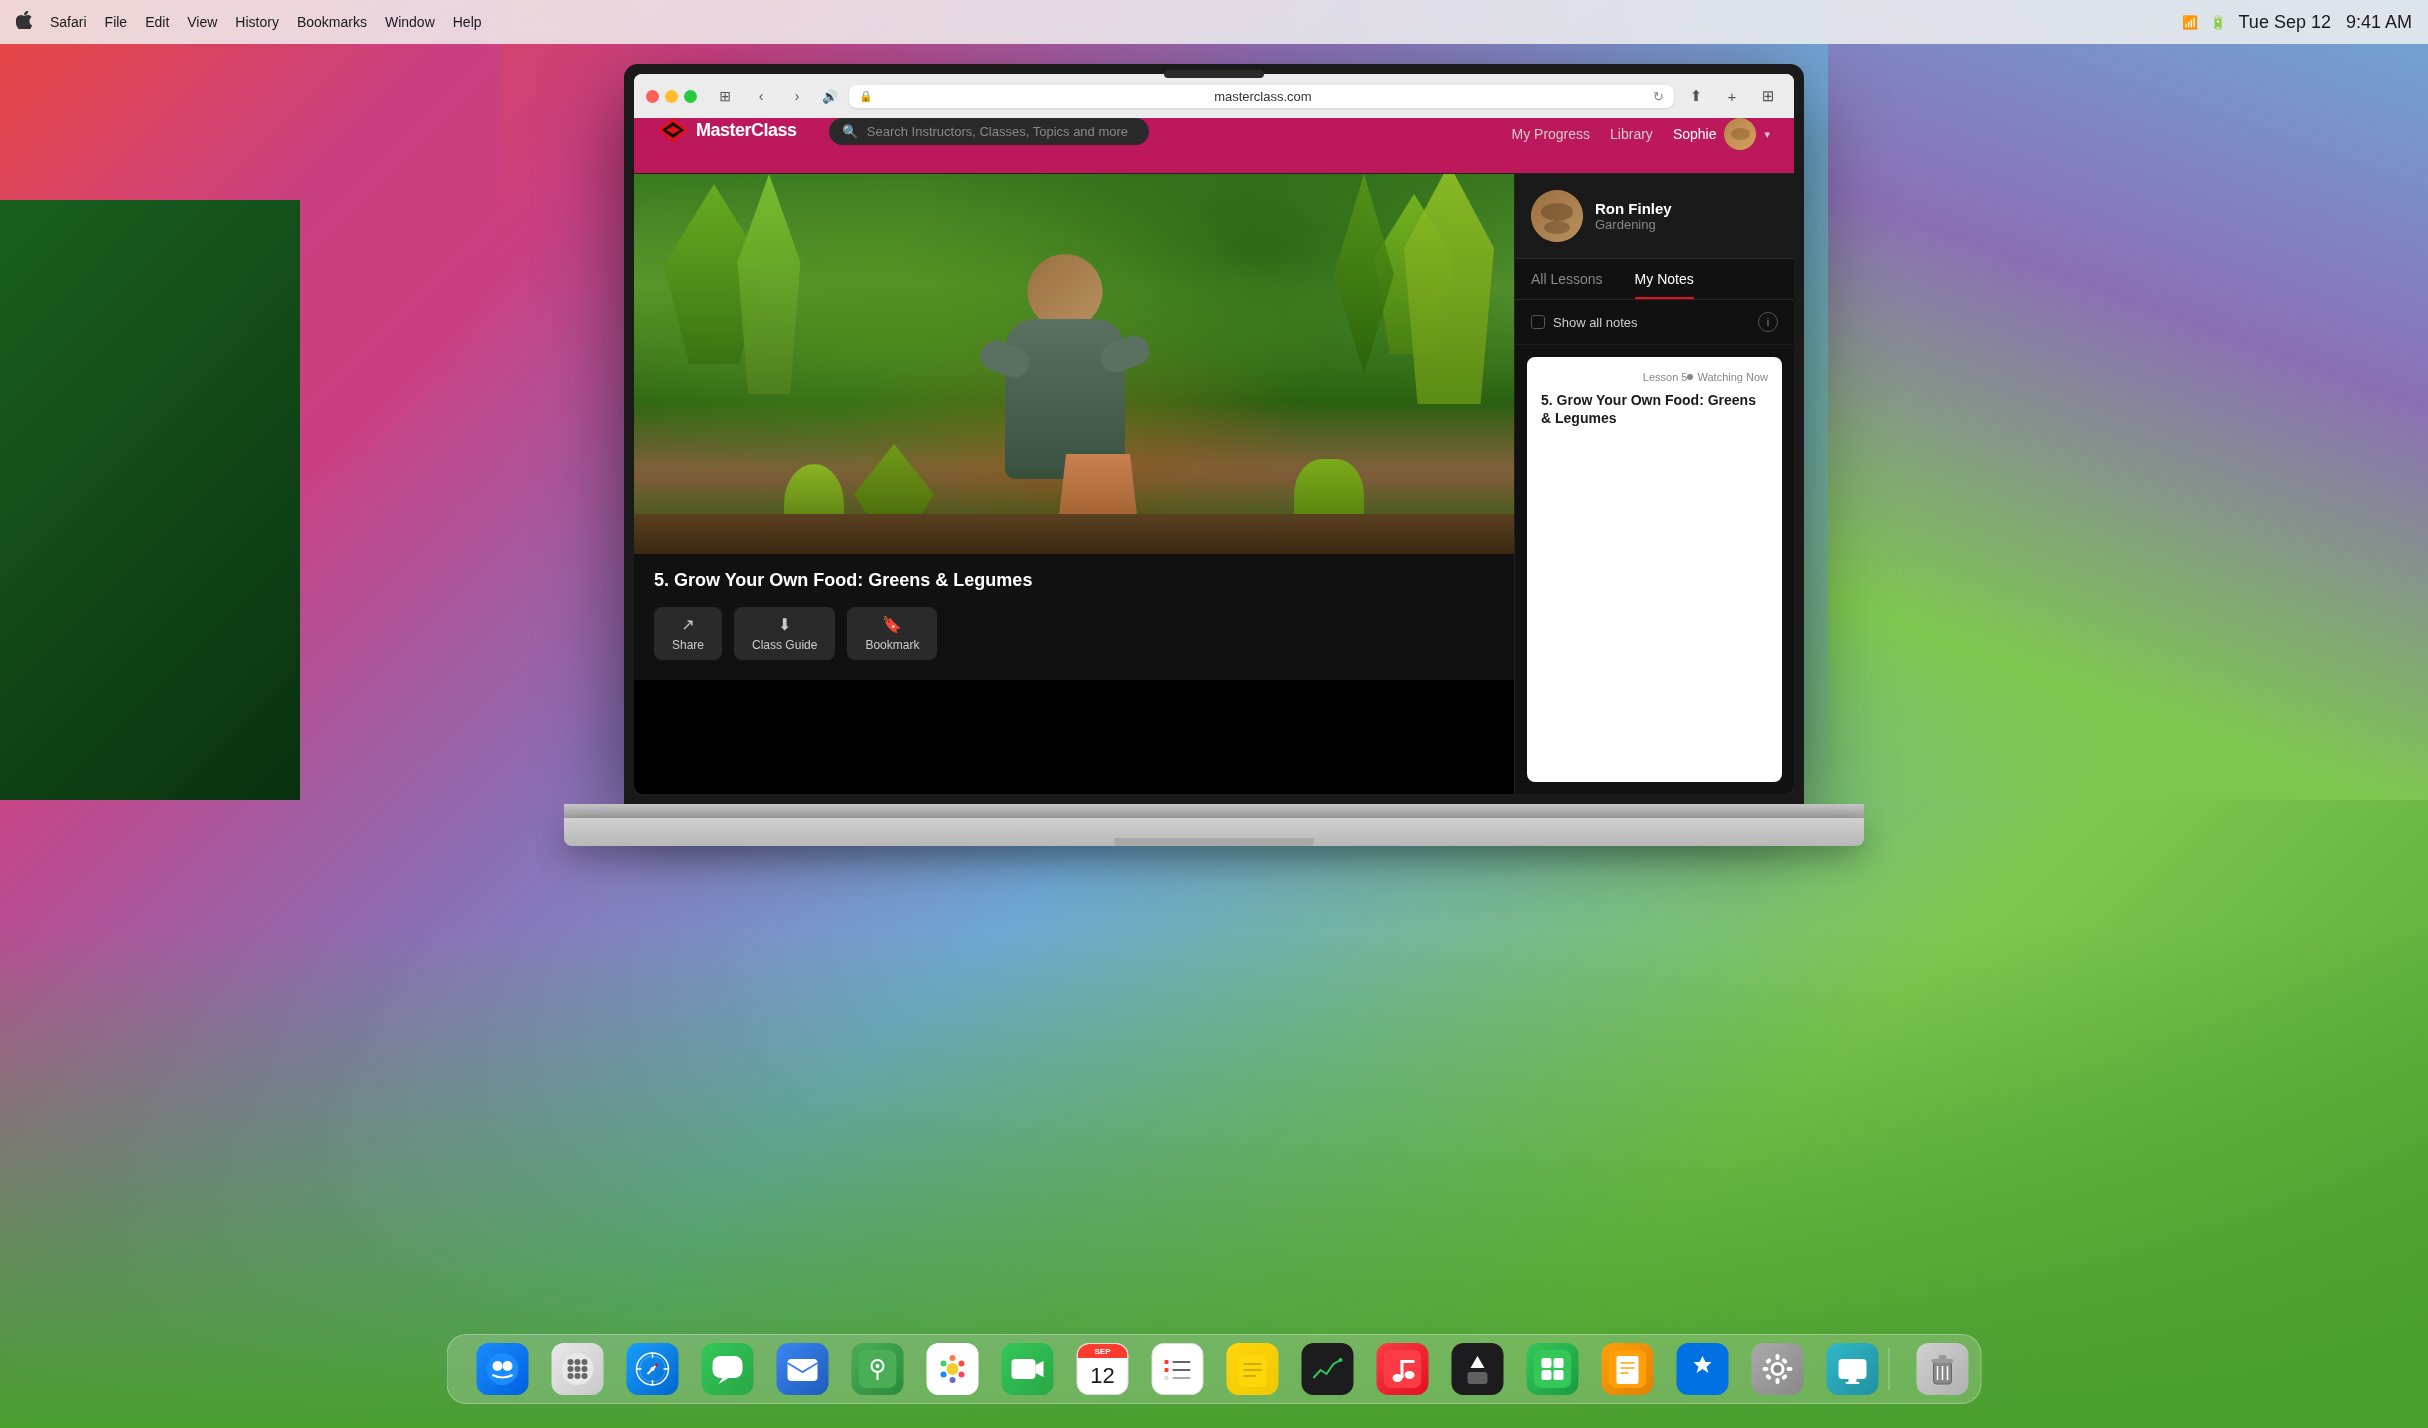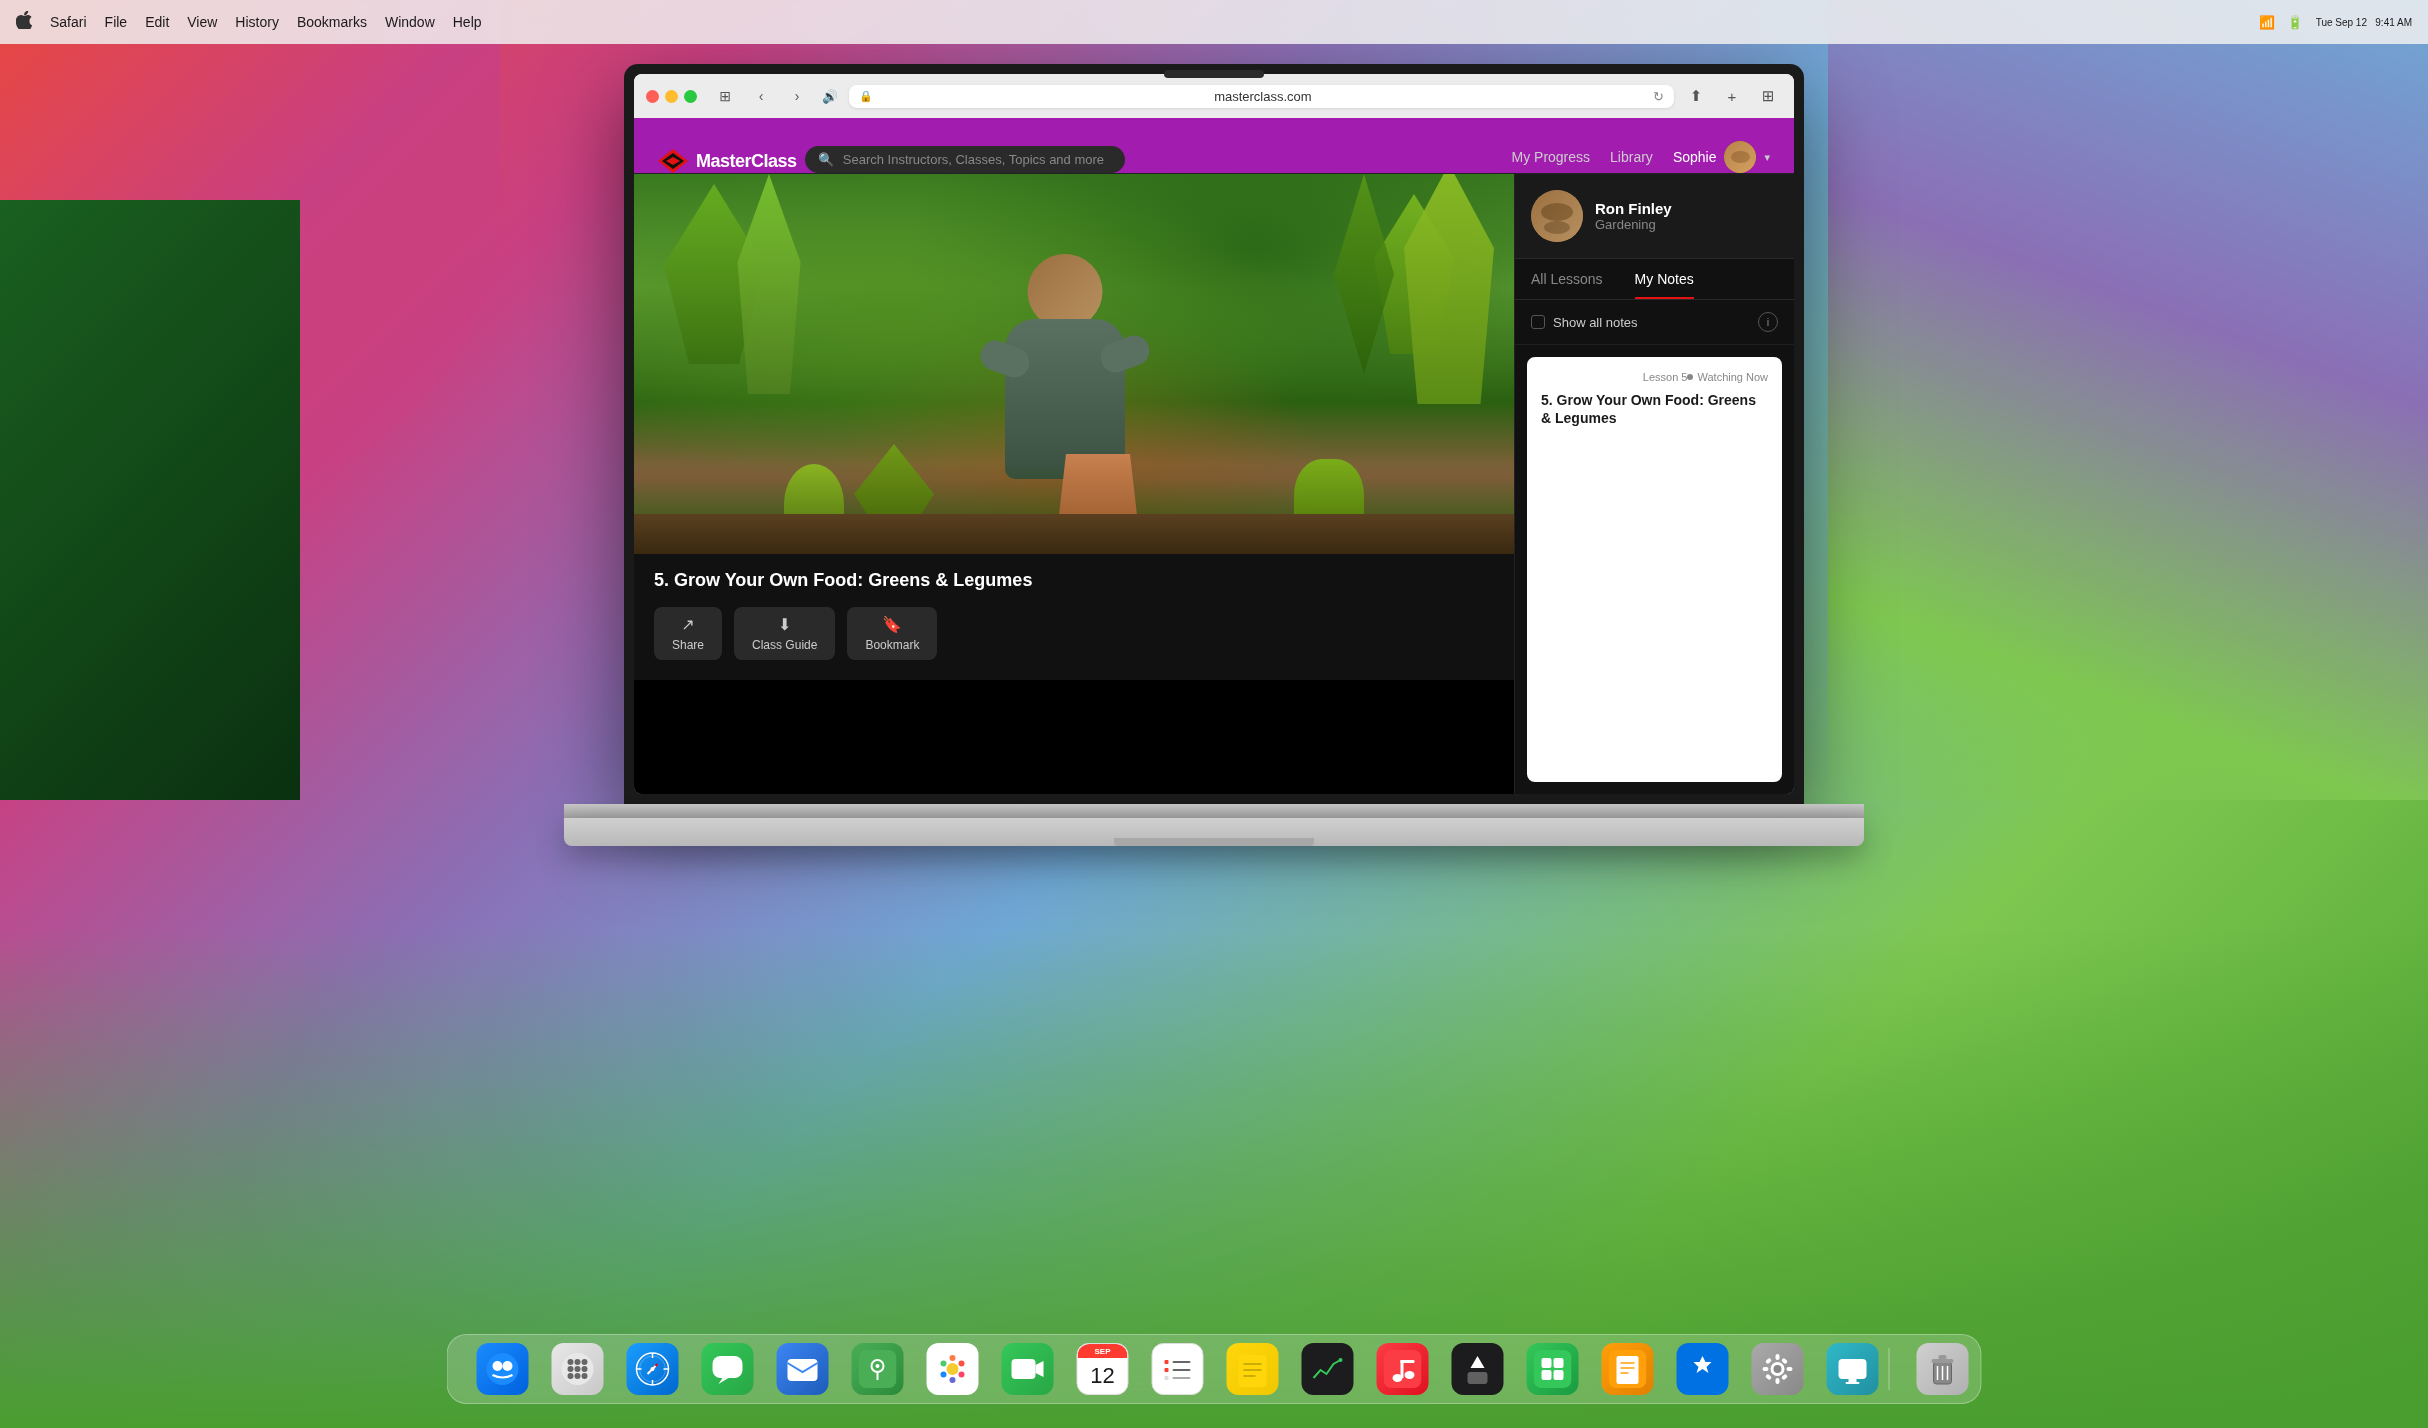--- a/index.html
+++ b/index.html
@@ -44,21 +44,21 @@
       color: #1a1a1a;
       font-weight: 500;
       cursor: default;
     }
     .menubar-right {
       display: flex;
       align-items: center;
       gap: 12px;
     }
     .menubar-right-item {
-      font-size: 10px;
+      font-size: 18px;
       color: #1a1a1a;
     }
 
     
     .laptop-container {
       position: relative;
       margin-top: 20px;
       display: flex;
       flex-direction: column;
       align-items: center;
@@ -155,25 +155,26 @@
     .website {
       flex: 1;
       background: #111;
       display: flex;
       flex-direction: column;
       overflow: hidden;
     }
 
     
     .site-nav {
-      background: #a21caf;
+      background: #be185d;
       padding: 0 24px;
       height: 56px;
       display: flex;
-      align-items: flex-end;
+      align-items: flex-start;
+      gap: 24px;
       flex-shrink: 0;
       border-bottom: 1px solid #222;
     }
     .masterclass-logo {
       display: flex;
       align-items: center;
       gap: 8px;
       color: white;
       font-size: 18px;
       font-weight: 700;

